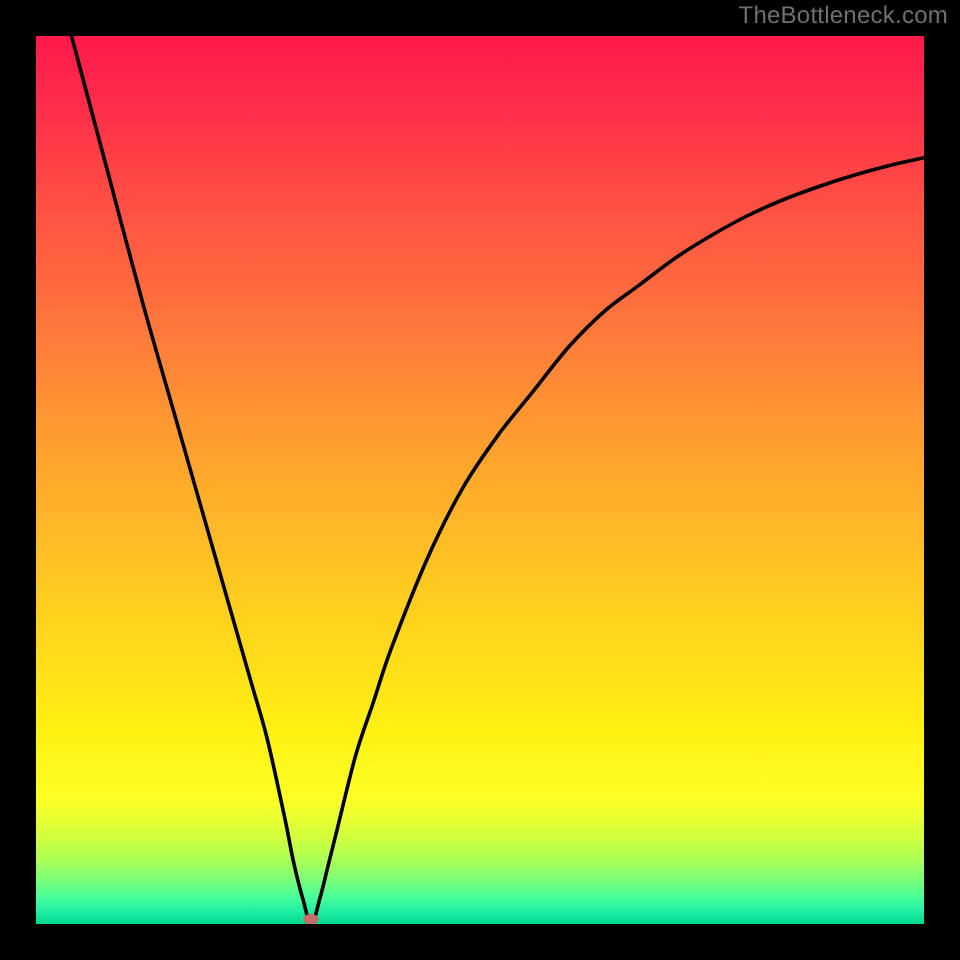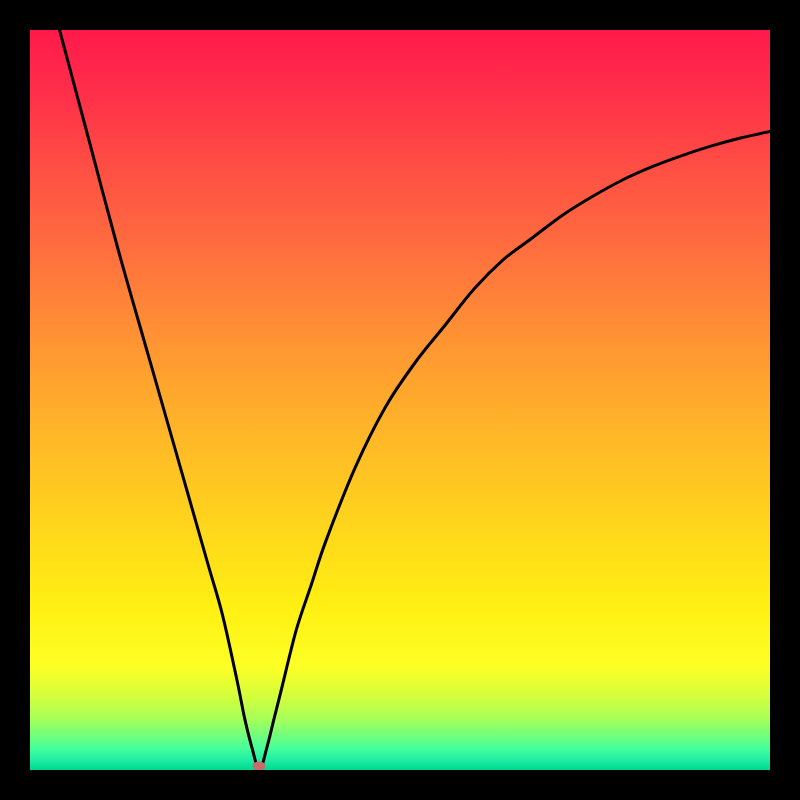--- a/index.html
+++ b/index.html
@@ -71,20 +71,21 @@
     background: #c86b6b;
     border-radius: 50%;
     transform: translate(-50%, -50%);
     z-index: 3;
   }
 </style>
 </head>
 <body>
 
 <div class="frame">
+  <div class="watermark">TheBottleneck.com</div>
 
   <div class="plot-area">
     <div class="gradient"></div>
     <svg class="curve" viewBox="0 0 740 740" preserveAspectRatio="none">
       <path id="curve-path" fill="none" stroke="#000" stroke-width="3" stroke-linejoin="round" stroke-linecap="round" d="M 29.60 0.00 C 34.34 17.76, 49.73 75.48, 59.20 111.00 C 68.67 146.52, 79.33 187.66, 88.80 222.00 C 98.27 256.34, 108.93 292.45, 118.40 325.60 C 127.87 358.75, 138.53 396.05, 148.00 429.20 C 157.47 462.35, 170.50 507.94, 177.60 532.80 C 184.70 557.66, 187.66 565.66, 192.40 584.60 C 197.14 603.54, 203.65 634.62, 207.20 651.20 C 210.75 667.78, 212.23 677.54, 214.60 688.20 C 216.97 698.86, 219.63 709.51, 222.00 717.80 C 224.37 726.09, 227.03 740.00, 229.40 740.00 C 231.77 740.00, 234.43 726.09, 236.80 717.80 C 239.17 709.51, 241.83 697.67, 244.20 688.20 C 246.57 678.73, 248.05 672.81, 251.60 658.60 C 255.15 644.39, 261.66 615.98, 266.40 599.40 C 271.14 582.82, 276.46 569.21, 281.20 555.00 C 285.94 540.79, 288.90 529.54, 296.00 510.60 C 303.10 491.66, 316.13 457.91, 325.60 436.60 C 335.07 415.29, 345.73 393.98, 355.20 377.40 C 364.67 360.82, 375.33 346.02, 384.80 333.00 C 394.27 319.98, 404.93 307.84, 414.40 296.00 C 423.87 284.16, 434.53 269.66, 444.00 259.00 C 453.47 248.34, 464.13 237.69, 473.60 229.40 C 483.07 221.11, 493.73 214.30, 503.20 207.20 C 512.67 200.10, 523.33 191.51, 532.80 185.00 C 542.27 178.49, 552.93 172.06, 562.40 166.50 C 571.87 160.94, 582.53 154.96, 592.00 150.22 C 601.47 145.48, 612.13 140.81, 621.60 136.90 C 631.07 132.99, 641.73 129.12, 651.20 125.80 C 660.67 122.48, 671.33 119.02, 680.80 116.18 C 690.27 113.34, 700.93 110.41, 710.40 108.04 C 719.87 105.67, 735.26 102.45, 740.00 101.38"></path>
     </svg>
     <div id="bump" class="bump" style="left: 229.4px; top: 736px;"></div>
   </div>
 </div>
 

